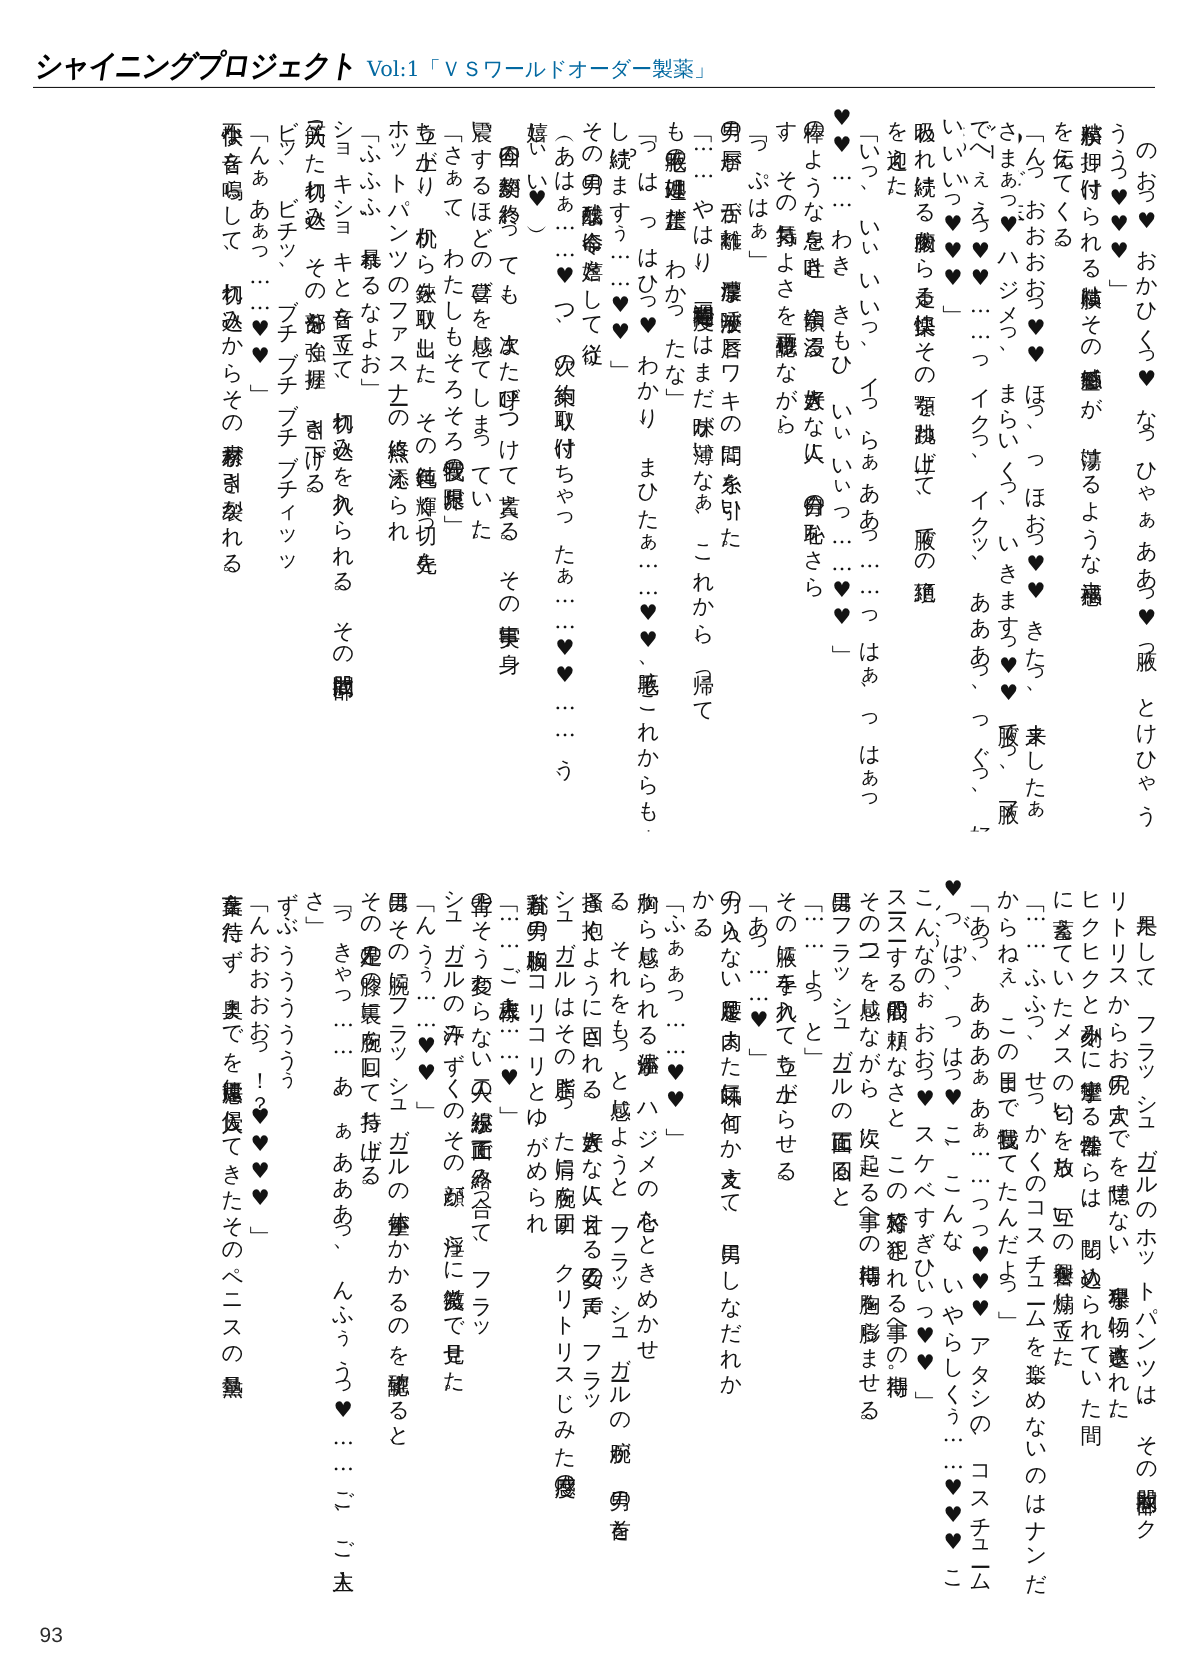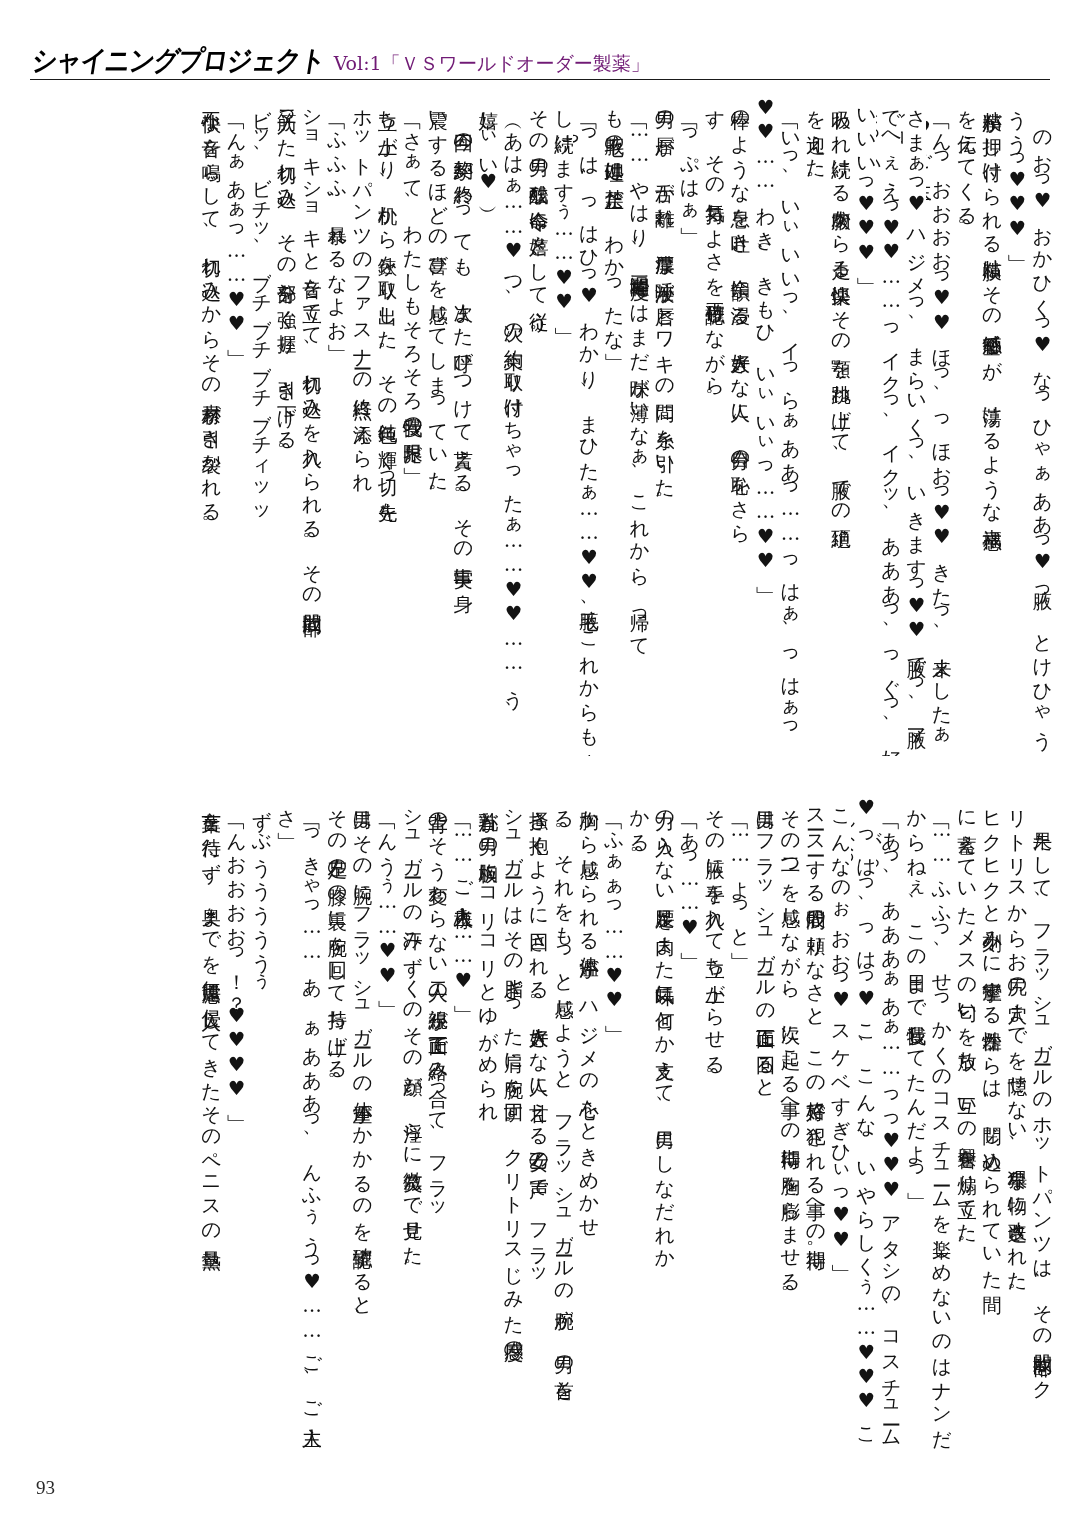--- a/index.html
+++ b/index.html
@@ -46,21 +46,21 @@
     line-height: 1;
     white-space: nowrap;
     color: #000;
   }
   .vol-label {
     font-family: "DejaVu Serif", "Liberation Serif", serif;
     font-size: 19px;
     margin-left: 11px;
     white-space: nowrap;
     line-height: 1.05;
-    color: #701a75;
+    color: #0369a1;
   }
 
   
   .vblock {
     position: absolute;
     display: flex;
     flex-direction: row-reverse;   
     justify-content: flex-start;
     align-items: flex-start;
   }
@@ -94,21 +94,21 @@
   }
 
   
   .vcol.indent { padding-top: 21px; box-sizing: border-box; }
 
   
   .page-number {
     position: absolute;
     left: 36px;
     bottom: 26px;
-    font-family: Liberation Serif, serif;
+    font-family: Liberation Sans, sans-serif;
     font-size: 19px;
     color: #2a2a2a;
   }
 </style>
 </head>
 <body>
 
 <div id="page">
 
   <div class="header">

